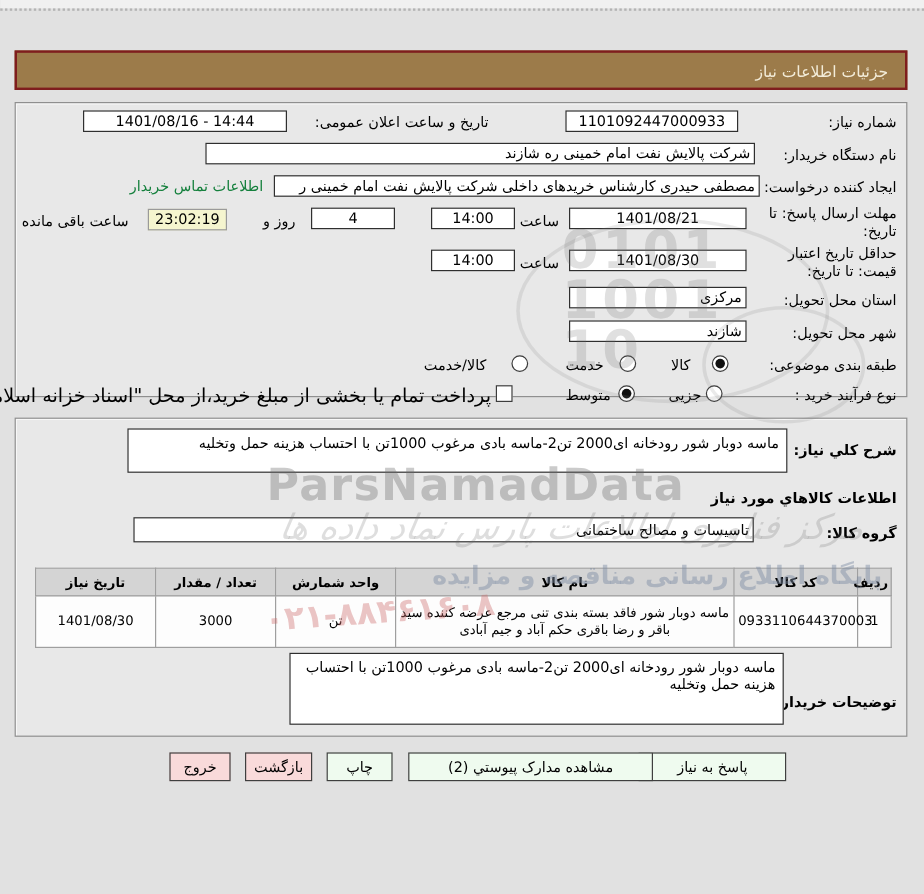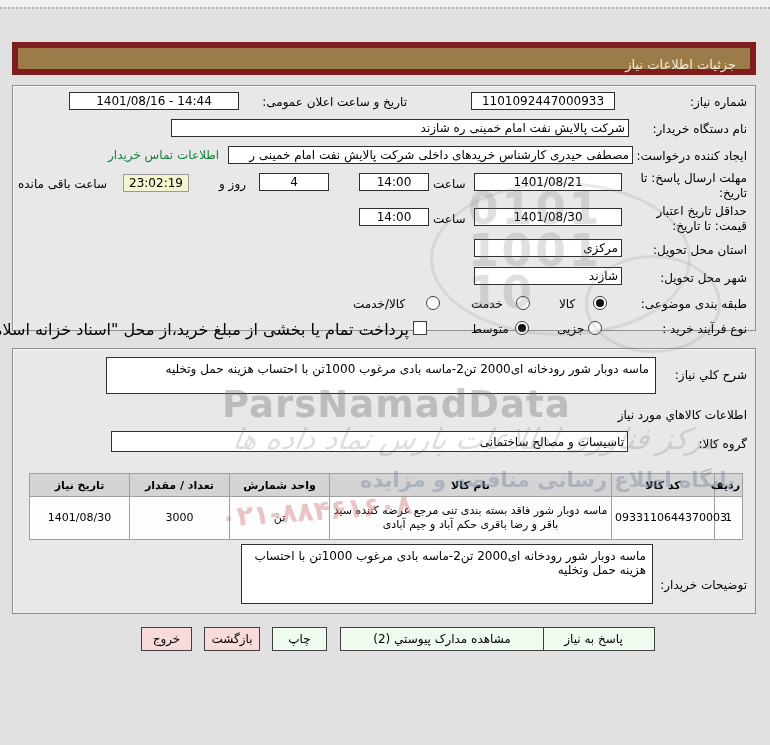--- a/index.html
+++ b/index.html
@@ -2,29 +2,29 @@
 <html lang="fa" dir="rtl"><head>
 <meta charset="utf-8">
 <style>
   html,body{margin:0;padding:0;}
   .page{position:relative;width:770px;height:745px;background:#e1e1e1;
         font-family:"DejaVu Sans",sans-serif;font-size:12px;color:#000;
         direction:rtl;overflow:hidden;}
   .topstrip{position:absolute;top:0;left:0;width:100%;height:7px;background:#f0f0f0;}
   .dotline{position:absolute;top:7px;left:0;width:100%;border-top:2px dotted #b3b3b3;}
   .titlebar{position:absolute;left:12px;top:42px;width:744px;height:33px;
-            background:#9c7b4a;border:6px solid #7f1d1d;color:#f3ecd9;
+            background:#9c7b4a;border:2px solid #7f1d1d;color:#f3ecd9;
             font-size:13px;line-height:33px;box-sizing:border-box;}
   .titlebar span{padding:0 14px;}
   .panel{position:absolute;background:#e8e8e8;border:1px solid #8f8f8f;
          box-shadow:inset 1px 1px 0 #f7f7f7;box-sizing:border-box;}
   .panel1{left:12px;top:85px;width:744px;height:246px;}
   .panel2{left:12px;top:348px;width:744px;height:266px;}
   .lbl{position:absolute;white-space:nowrap;line-height:16px;}
-  .lbl.b{font-weight:normal;}
+  .lbl.b{font-weight:bold;}
   .wrap{white-space:normal;line-height:15px;text-align:right;}
   .ibox{position:absolute;background:#fff;border:1px solid #2f2f2f;
         box-sizing:border-box;display:flex;align-items:center;
         padding:0 3px;overflow:hidden;white-space:nowrap;}
   .ibox.center{justify-content:center;}
   .ltr{direction:ltr;}
   .hl{background:#f5f5cf;border:1px solid #9a9a9a;}
   .link{position:absolute;color:#15803d;cursor:pointer;white-space:nowrap;}
   .radio{position:absolute;width:12px;height:12px;border:1px solid #3c3c3c;
          border-radius:50%;background:#fff;}

